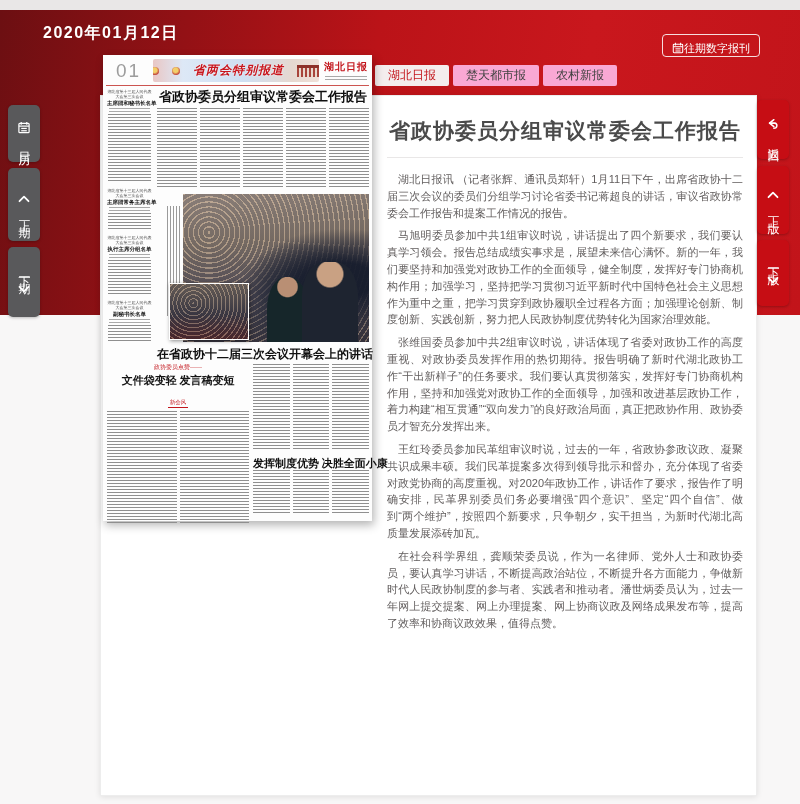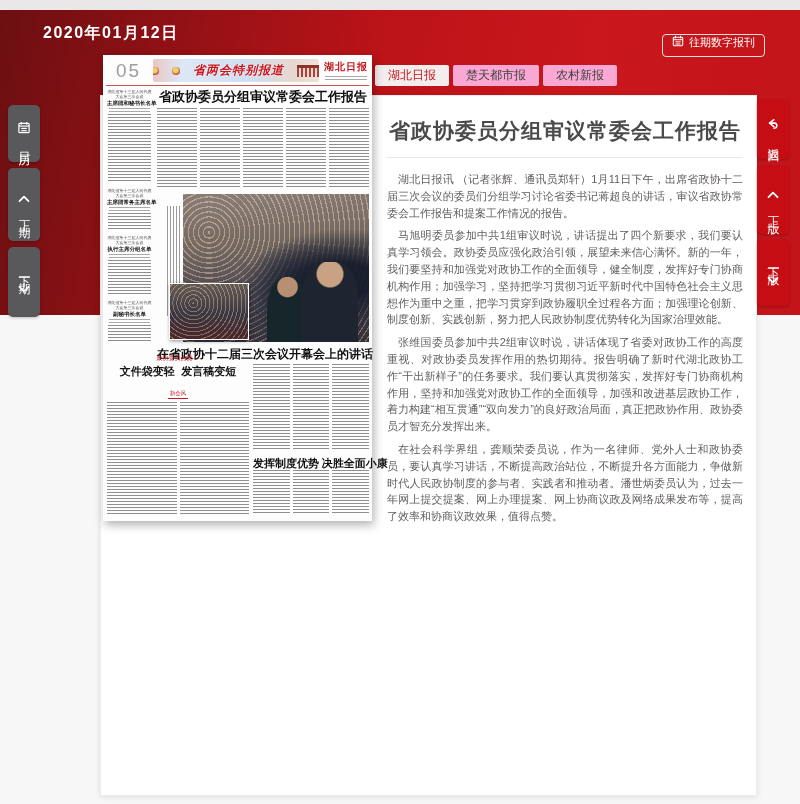--- a/index.html
+++ b/index.html
@@ -7,21 +7,21 @@
   .page { position:relative; width:800px; height:804px; margin:10px auto; overflow:hidden;
           background:#f8f7f7; font-family:"Liberation Sans", sans-serif;padding-left:20px; }
 
   
   .red-band { position:absolute; left:0; top:0; width:800px; height:305px;
     background:linear-gradient(100deg,#6c0f12 0%,#931115 22%,#bb1318 45%,#c9171d 70%,#c2141a 100%); }
 
   
   .date { position:absolute; left:43px; top:13px; color:#fff; font-size:16px; font-weight:bold; letter-spacing:1.5px; }
   .archive-btn { position:absolute; left:662px; top:24px; height:23px; padding:0 9px;
-    border:1px solid rgba(255,255,255,.85); border-radius:4px; display:flex; align-items:flex-start; gap:5px;
+    border:1px solid rgba(255,255,255,.85); border-radius:4px; display:flex; align-items:flex-end; 
     color:#fff; font-size:11px; cursor:pointer; background:transparent; }
 
   
   .tabs { position:absolute; left:375px; top:55px; display:flex; gap:4px; }
   .tab { height:21px; padding:0 13px; display:flex; align-items:center; font-size:12px;
          border-radius:2px; background:#f9a8d4; color:#424242; cursor:pointer; }
   .tab.active { background:#f4eded; color:#c3161c; }
 
   
   .panel { position:absolute; left:100px; top:85px; width:657px; height:701px;
@@ -106,21 +106,21 @@
         repeating-radial-gradient(circle at 30% 35%, rgba(220,190,160,.4) 0 1px, rgba(40,38,48,.3) 1px 4px),
         linear-gradient(180deg,#7e7266 0%,#413e49 55%,#57262a 100%); }
 
   .np-headline2 { position:absolute; left:54px; top:291px; width:212px; text-align:center;
                   font-size:12px; font-weight:bold; color:#101010; white-space:nowrap; }
   .np-cols2 { position:absolute; left:150px; top:309px; width:116px; height:86px; }
   .np-headline3 { position:absolute; left:150px; top:401px; width:116px; text-align:center;
                   font-size:11px; font-weight:bold; color:#101010; white-space:nowrap; }
   .np-cols3 { position:absolute; left:150px; top:415px; width:116px; height:44px; }
 
-  .np-dianzan { position:absolute; left:4px; top:300px; width:142px; text-align:center;font-family:Liberation Mono, monospace; }
+  .np-dianzan { position:absolute; left:4px; top:308px; width:142px; text-align:center; }
   .np-dz-kicker { font-size:6px; color:#c3161c; line-height:8px; }
   .np-dz-headline { font-size:11px; font-weight:bold; color:#151515; line-height:14px; margin:2px 0 3px; white-space:nowrap; }
   .np-dz-label { display:inline-block; font-size:5.5px; color:#c3161c; border-bottom:1px solid #c3161c;
                  padding:0 2px 1px; margin-bottom:3px; }
   .np-dz-cols { height:112px; }
 </style>
 </head>
 <body>
 
 <div class="page">
@@ -205,21 +205,21 @@
   <div class="sbtn rbtn" id="btn-next-page">
     <span class="vert">下一版</span>
     <span>
       <svg width="14" height="9" viewBox="0 0 14 10" fill="none" stroke="#fff" stroke-width="2" stroke-linecap="round" stroke-linejoin="round">
           <polyline points="2,2 7,7 12,2"></polyline>
         </svg>
     </span>
   </div>
 
   <div class="newspaper">
-    <div class="np-pageno">05</div>
+    <div class="np-pageno">01</div>
     <div class="np-banner">
       <span class="np-emblem"></span>
       <span class="np-emblem"></span>
       <span class="np-banner-title">省两会特别报道</span>
       <span class="np-building"></span>
     </div>
     <div class="np-masthead">
       <div class="np-masthead-title">湖北日报</div>
       <div class="greek light"></div>
     </div>
@@ -292,18 +292,19 @@
           <div class="greek"></div>
       </div>
     </div>
   </div>
 
   <div class="article">
     <div class="article-title">省政协委员分组审议常委会工作报告</div>
     <div class="article-divider"></div>
     <div class="article-body">
       <p>湖北日报讯 （记者张辉、通讯员郑轩）1月11日下午，出席省政协十二届三次会议的委员们分组学习讨论省委书记蒋超良的讲话，审议省政协常委会工作报告和提案工作情况的报告。</p>
-      <p>马旭明委员参加中共1组审议时说，讲话提出了四个新要求，我们要认真学习领会。政协委员应强化政治引领，展望未来信心满怀。新的一年，我们要坚持和加强党对政协工作的全面领导，健全制度，发挥好专门协商机构作用；加强学习，坚持把学习贯彻习近平新时代中国特色社会主义思想作为重中之重，把学习贯穿到政协履职全过程各方面；加强理论创新、制度创新、实践创新，努力把人民政协制度优势转化为国家治理效能。</p>
+      <p>马旭明委员参加中共1组审议时说，讲话提出了四个新要求，我们要认真学习领会。报告总结成绩实事求是，展望未来信心满怀。新的一年，我们要坚持和加强党对政协工作的全面领导，健全制度，发挥好专门协商机构作用；加强学习，坚持把学习贯彻习近平新时代中国特色社会主义思想作为重中之重，把学习贯穿到政协履职全过程各方面；加强理论创新、制度创新、实践创新，努力把人民政协制度优势转化为国家治理效能。</p>
       <p>张维国委员参加中共2组审议时说，讲话体现了省委对政协工作的高度重视、对政协委员发挥作用的热切期待。报告明确了新时代湖北政协工作“干出新样子”的任务要求。我们要认真贯彻落实，发挥好专门协商机构作用，坚持和加强党对政协工作的全面领导，加强和改进基层政协工作，着力构建“相互贯通”“双向发力”的良好政治局面，真正把政协作用、政协委员才智充分发挥出来。</p>
+      <p>王红玲委员参加民革组审议时说，过去的一年，省政协参政议政、凝聚共识成果丰硕。我们民革提案多次得到领导批示和督办，充分体现了省委对政党协商的高度重视。对2020年政协工作，讲话作了要求，报告作了明确安排，民革界别委员们务必要增强“四个意识”、坚定“四个自信”、做到“两个维护”，按照四个新要求，只争朝夕，实干担当，为新时代湖北高质量发展添砖加瓦。</p>
       <p>在社会科学界组，龚顺荣委员说，作为一名律师、党外人士和政协委员，要认真学习讲话，不断提高政治站位，不断提升各方面能力，争做新时代人民政协制度的参与者、实践者和推动者。潘世炳委员认为，过去一年网上提交提案、网上办理提案、网上协商议政及网络成果发布等，提高了效率和协商议政效果，值得点赞。</p>
     </div>
   </div>
 </div>
 
 </body></html>

